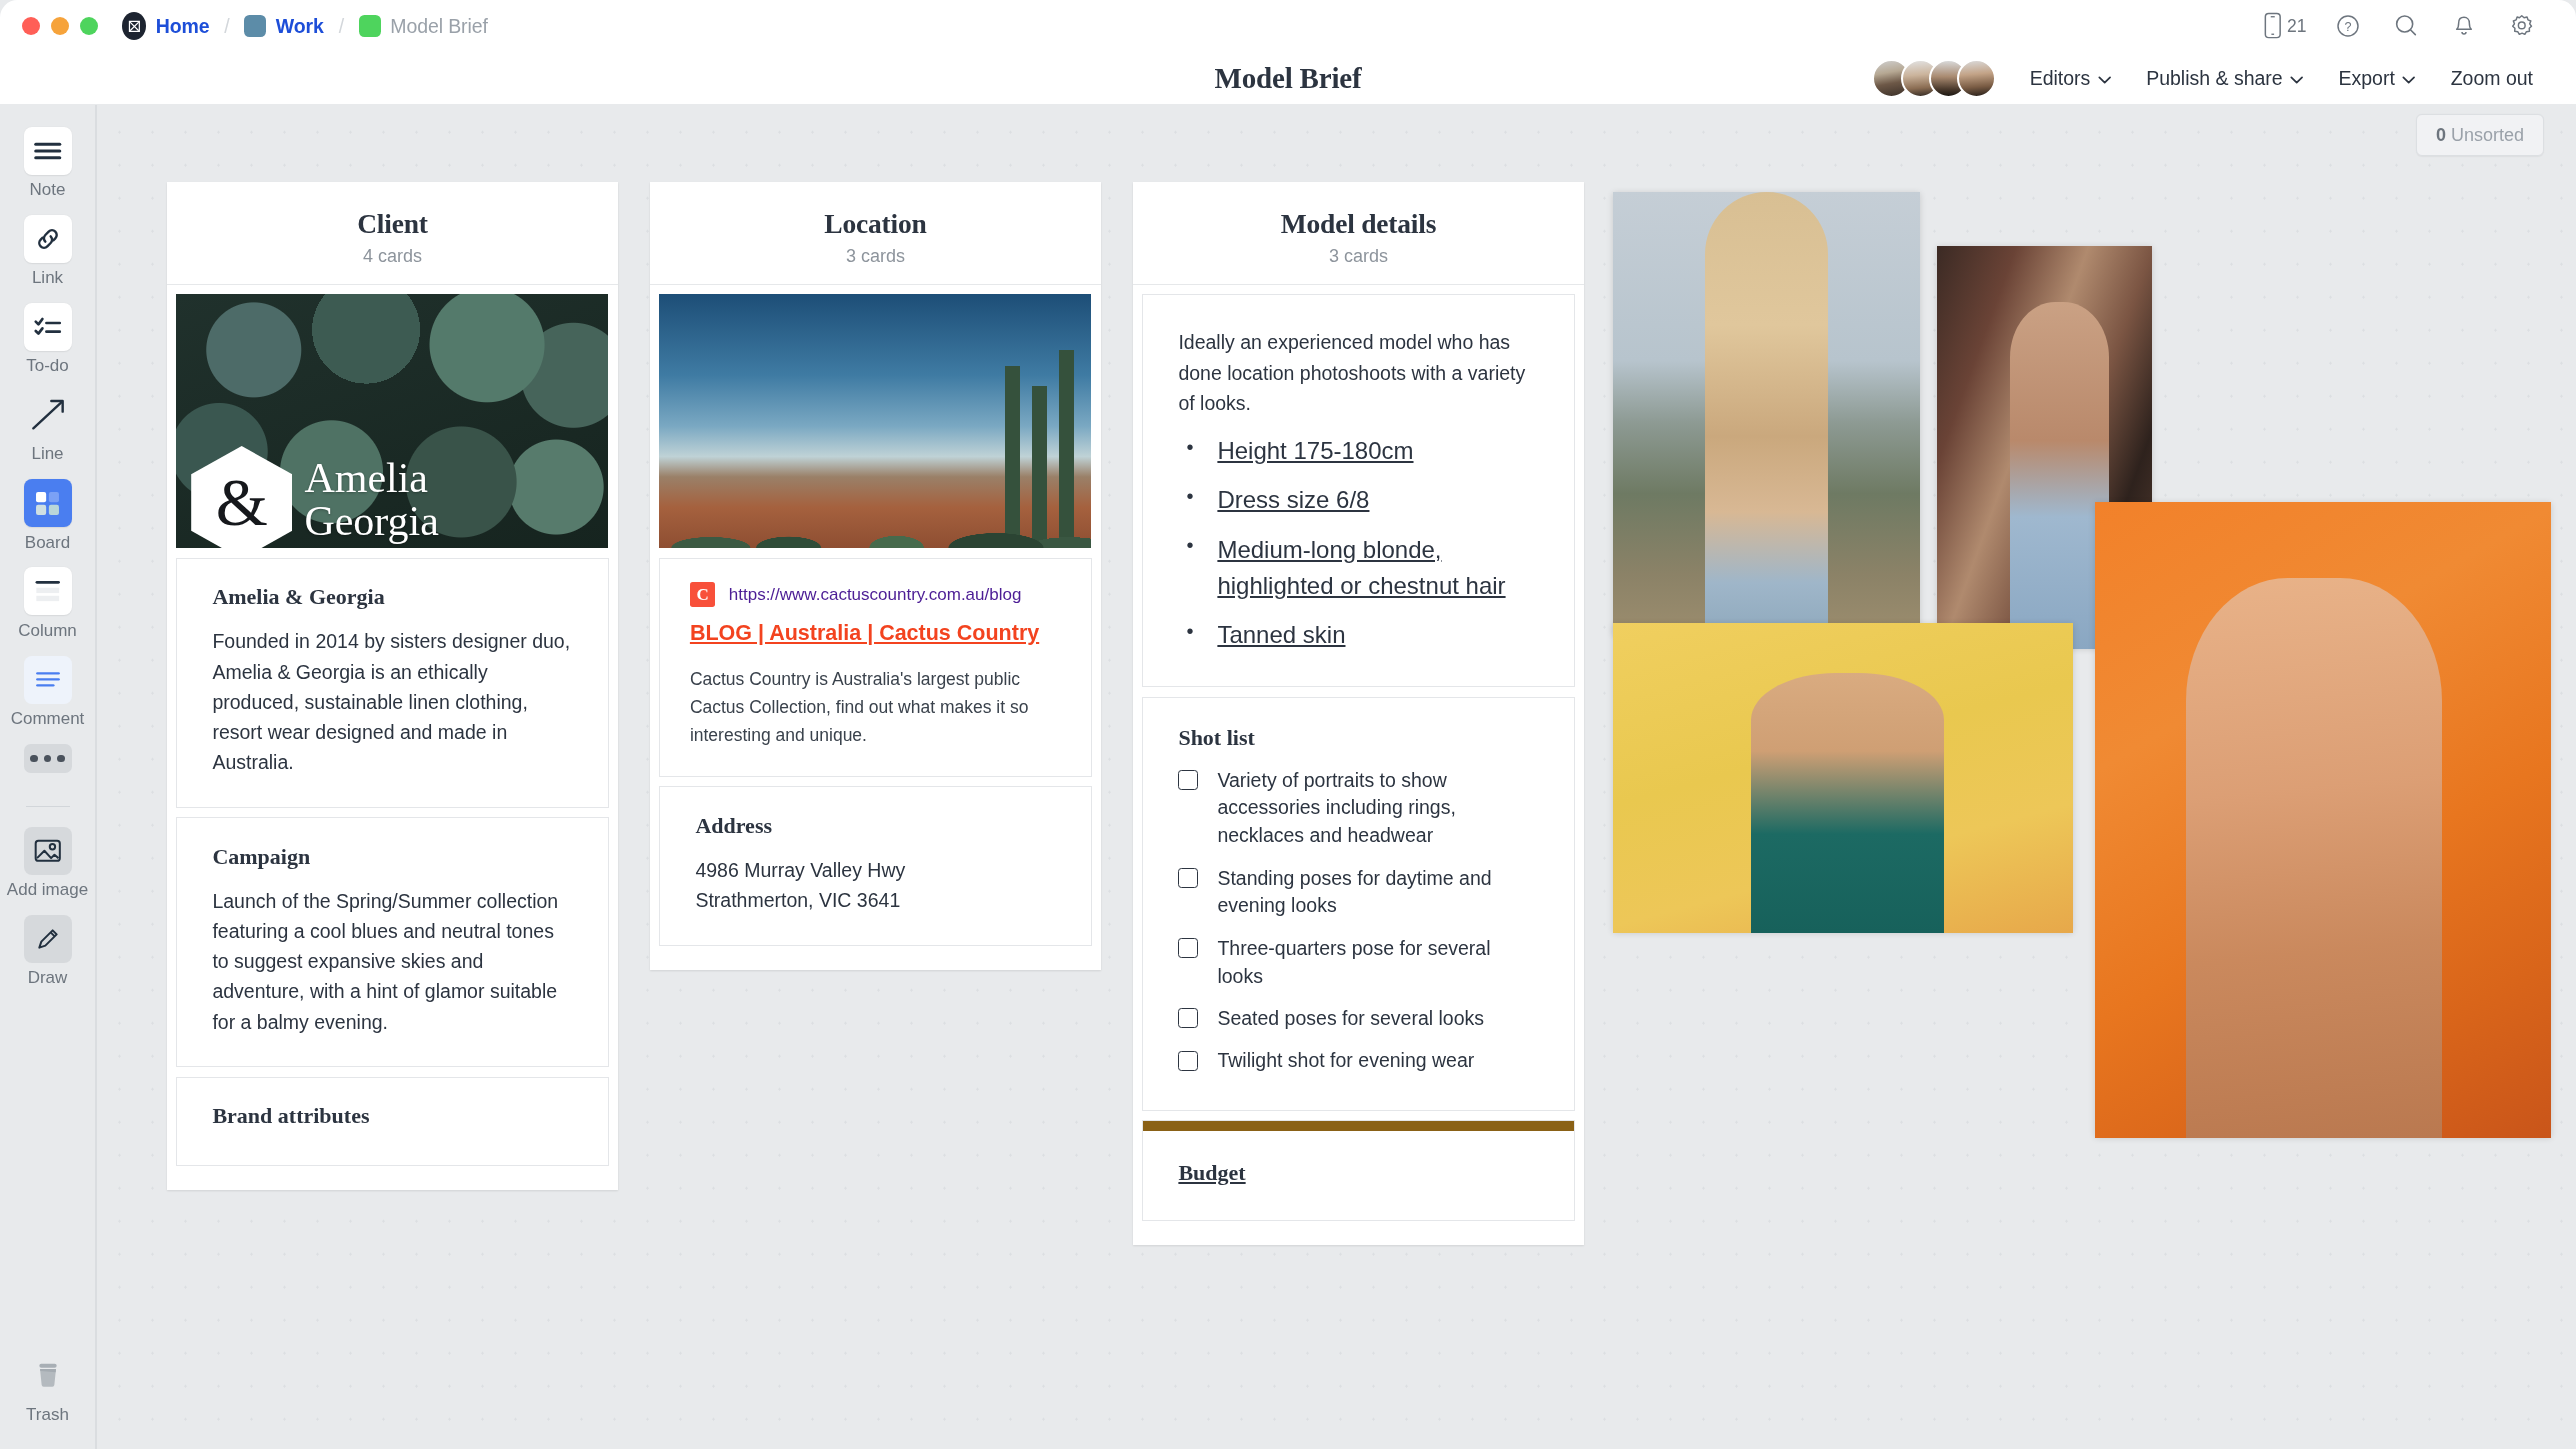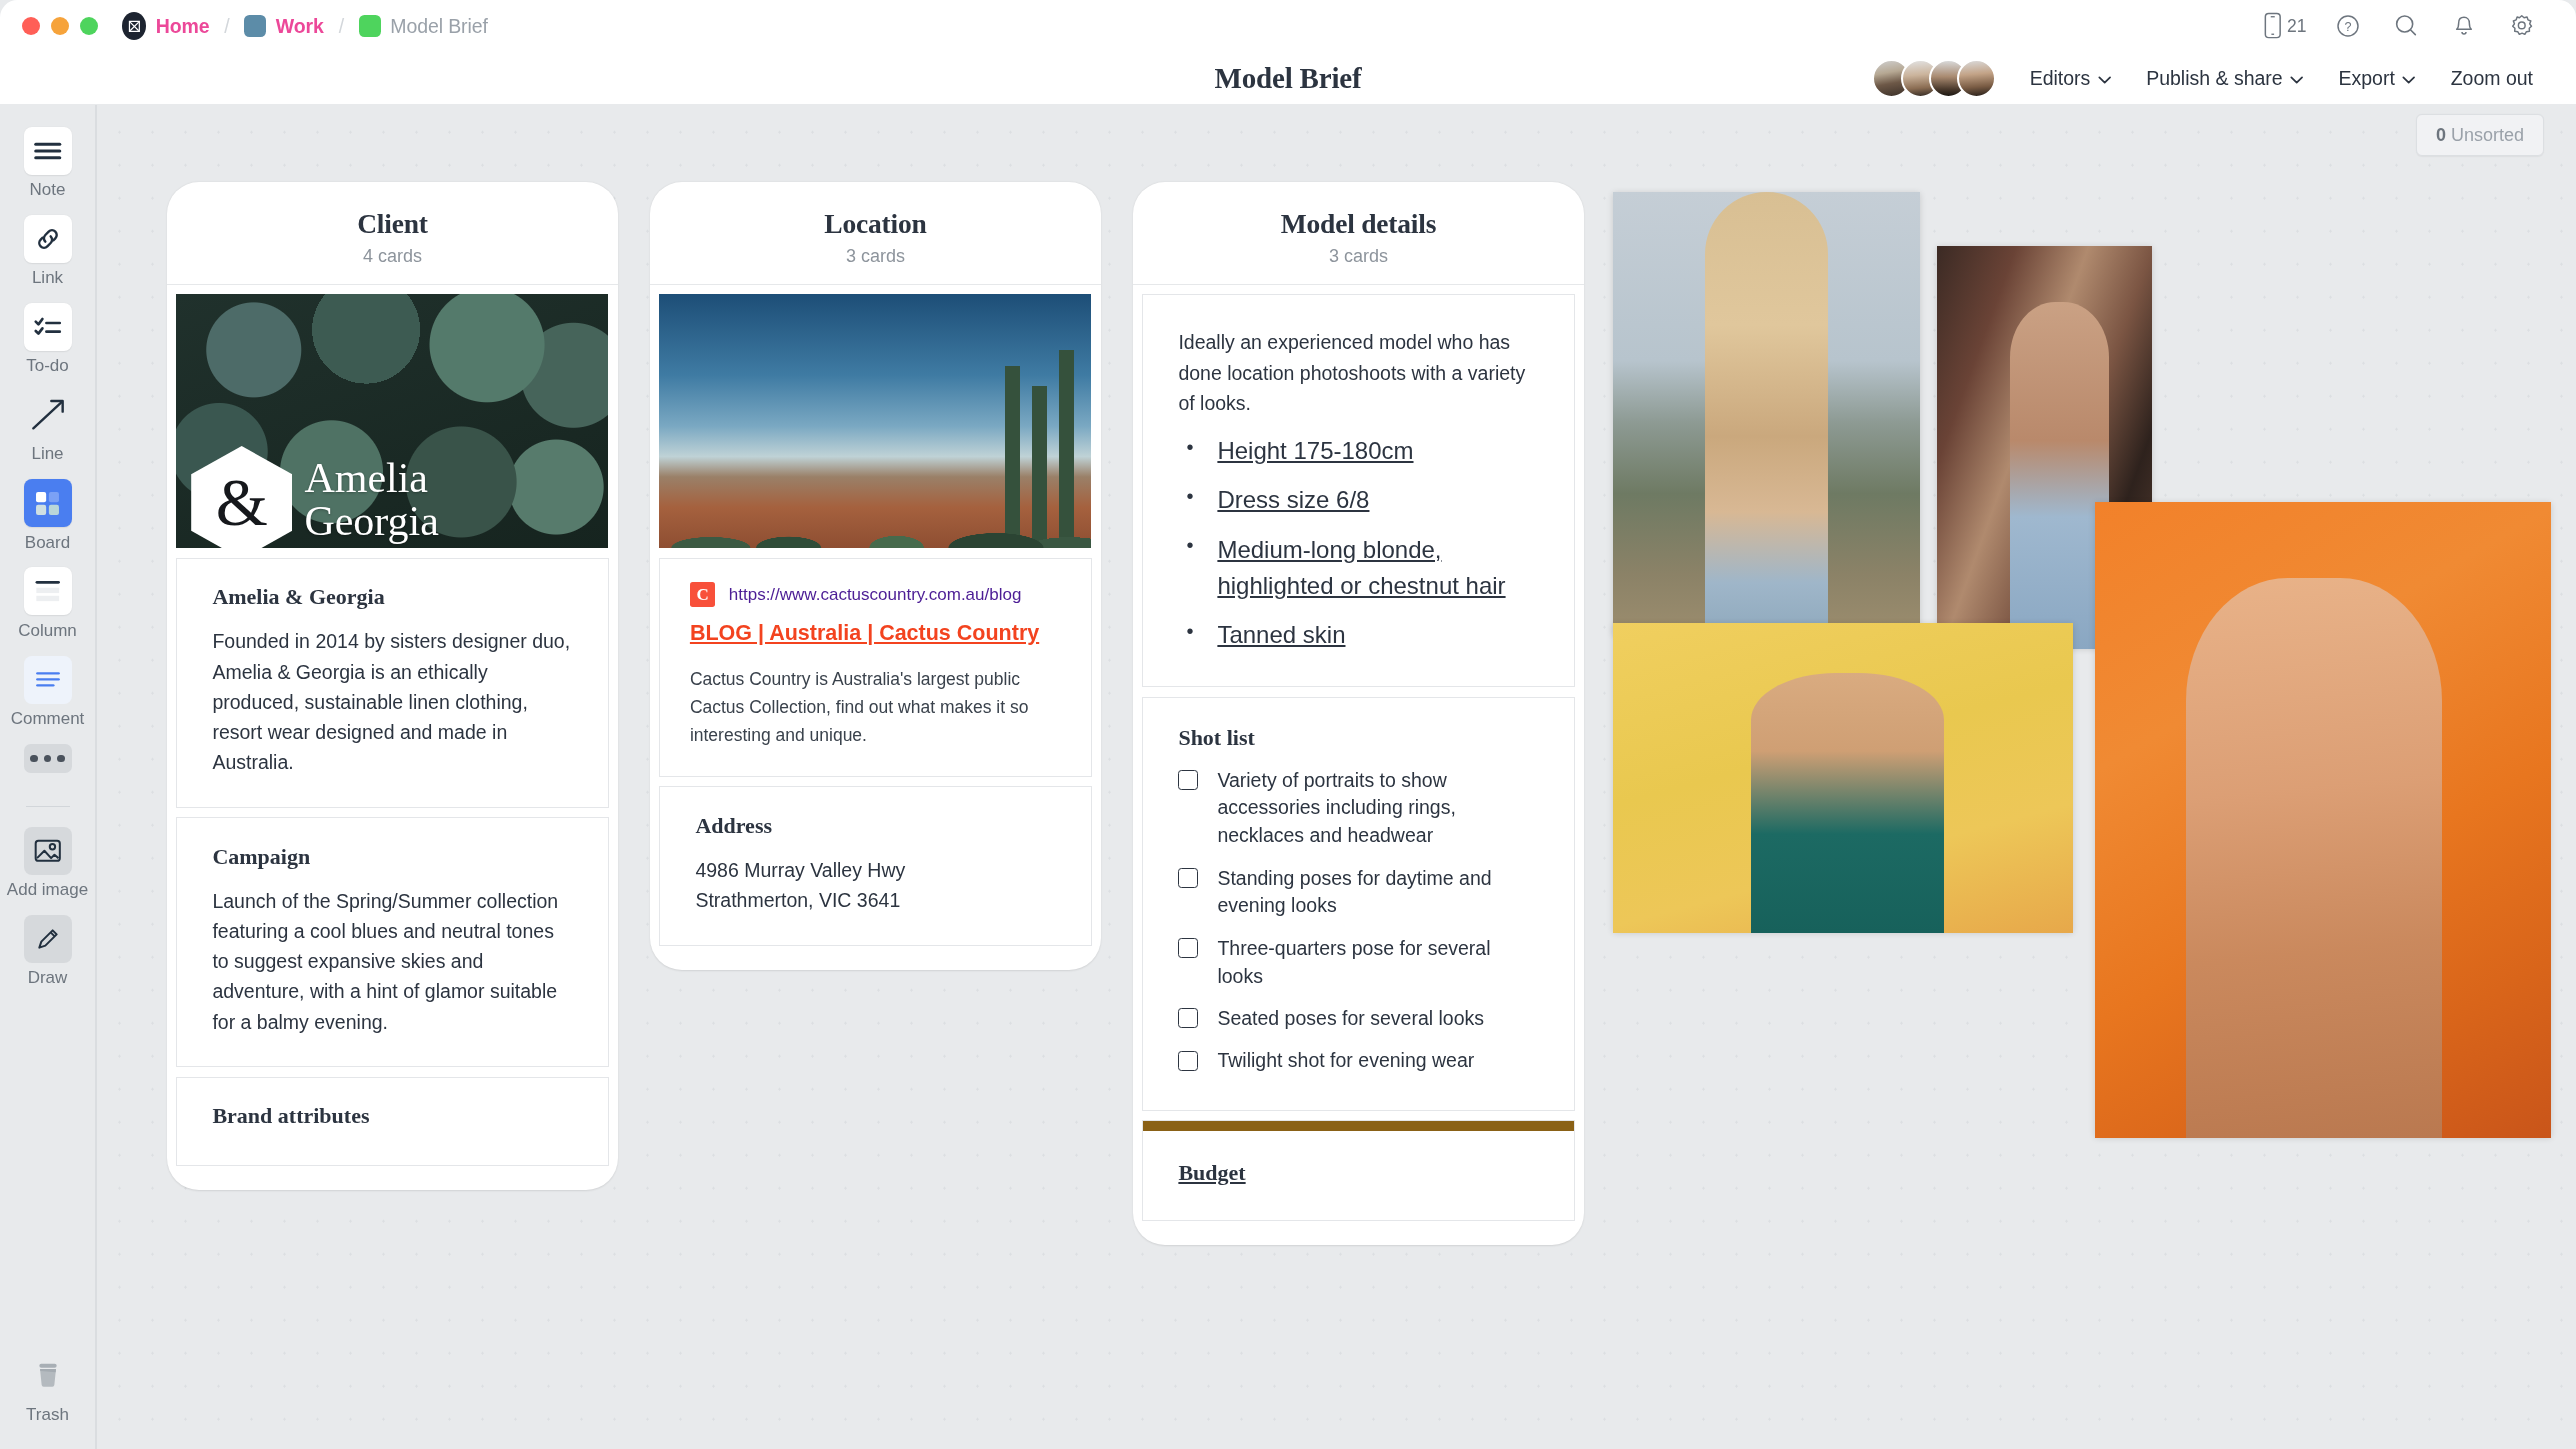--- a/index.html
+++ b/index.html
@@ -19,21 +19,21 @@
     border-top-left-radius: 17.5px; border-top-right-radius: 17.5px;
   }
   .traffic { display: flex; gap: 11.4px; margin-left: 21.5px; }
   .tl { width: 18px; height: 18px; border-radius: 50%; }
   .tl.r { background: #ff5f57; }
   .tl.y { background: #f6a33b; }
   .tl.g { background: #4ed45d; }
 
   .crumbs { display: flex; align-items: center; margin-left: 24px; gap: 0px; }
   .crumb { display: flex; align-items: center; gap: 9.4px; }
-  .crumb-label { font-size: 19.5px; color: #ec4899; font-weight: 700; letter-spacing: -0.1px;}
+  .crumb-label { font-size: 19.5px; color: #1d4ed8; font-weight: 700; letter-spacing: -0.1px;}
   .crumb-label.muted { color: #9aa1a9; font-weight: 400; }
   .sep { color: #d3d7db; font-size: 19.5px; margin: 0 14.8px; font-weight: 300; }
   .sq { width: 22px; height: 22px; border-radius: 5.4px; }
   .sq.work { background: #5c8ca8; }
   .sq.brief { background: #4ed45d; }
   .homeicon {
     width: 24px; height: 28px; border-radius: 50%;
     background: #1d2430; display: flex; align-items: center; justify-content: center;
   }
   .homeicon svg { display:block; }
@@ -110,21 +110,20 @@
     background: #f1f2f4; border: 0.7px solid #dcdfe2; border-radius: 6px;
     padding: 9.4px 19px; font-size: 18px; color: #9aa1a9;
     box-shadow: 0 0.7px 1.3px rgba(0,0,0,.05);
   }
   .unsorted b { color: #6d757e; font-weight: 700; }
 
   
   .col {
     position: absolute; background: #fff; width: 451px;
     box-shadow: 0 0.7px 2px rgba(0,0,0,.10);
-    border-radius: 32px;
   }
   .col-head { padding: 25.5px 0 17.5px; text-align: center; border-bottom: 0.7px solid #e6e8ea; }
   .col-title {
     font-family: "Liberation Serif", serif; font-weight: 700;
     font-size: 27.5px; color: #2c3440; letter-spacing: -0.2px;
   }
   .col-sub { font-size: 18px; color: #8d949c; margin-top: 6px; }
   .col-body { padding: 9.4px 9.4px 14.8px; }
 
   .card {

